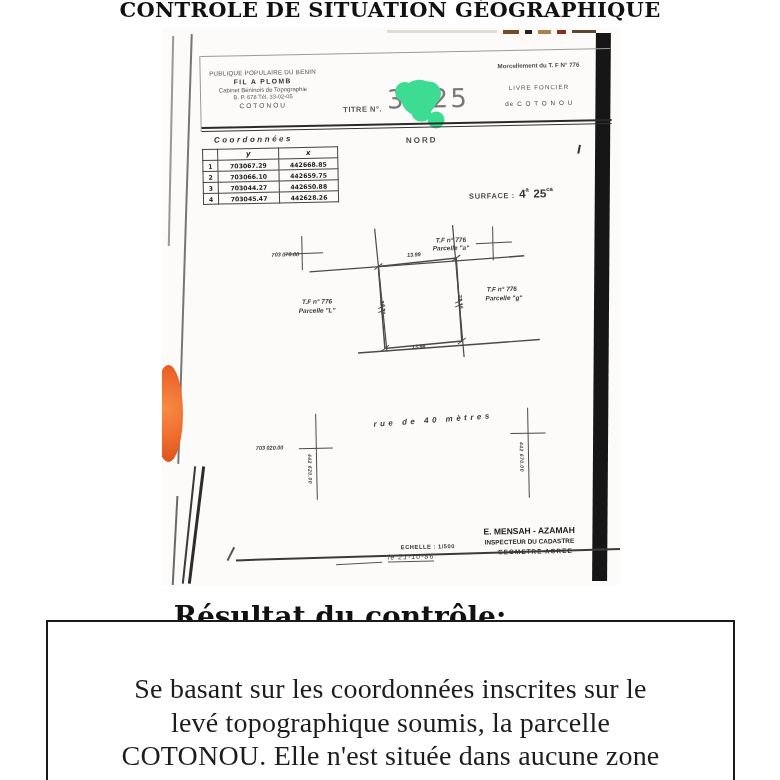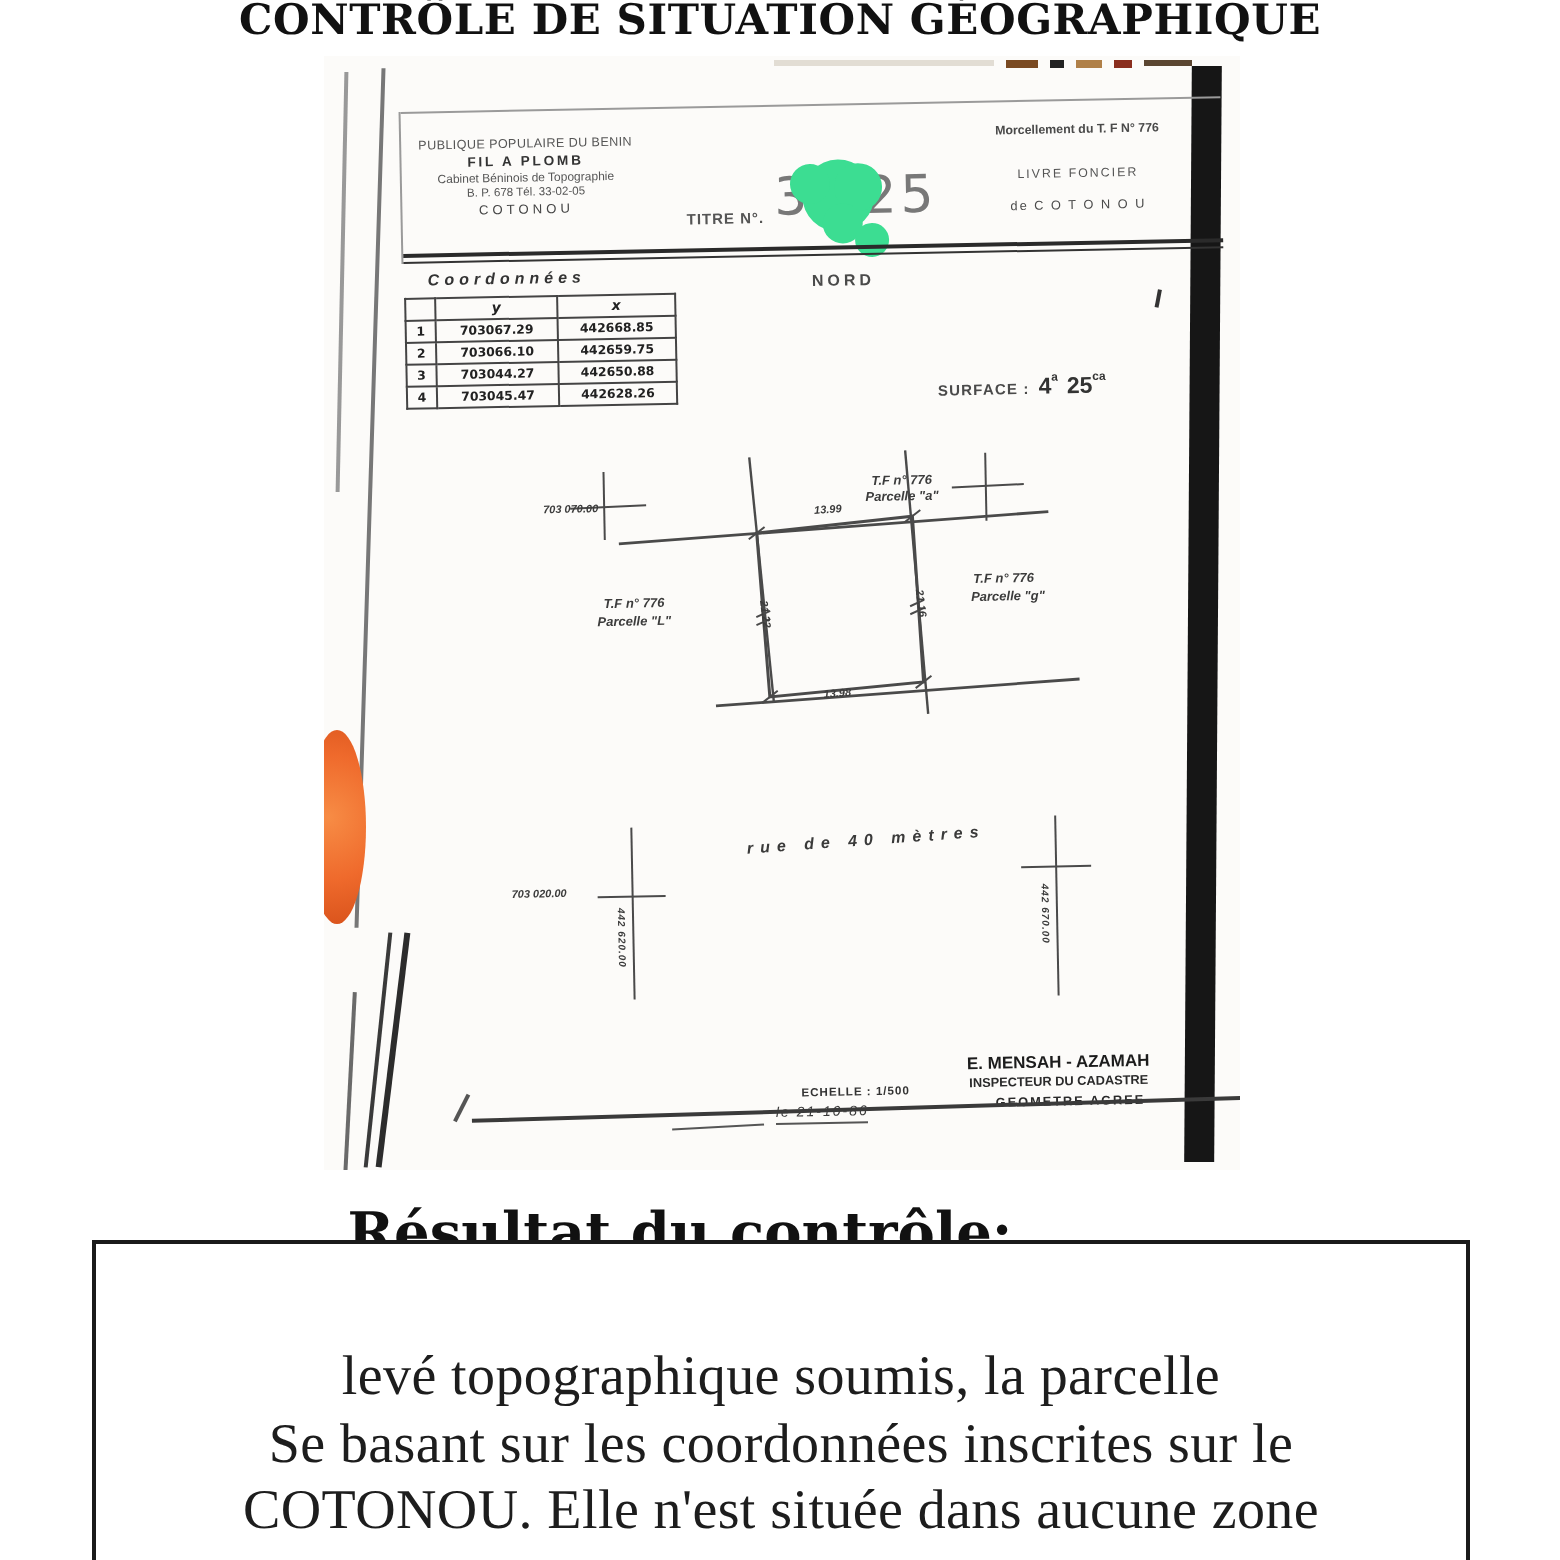--- a/index.html
+++ b/index.html
@@ -230,17 +230,17 @@
     <div class="date-txt">le  21-10-86</div>
     <div class="doc-bottomline"></div>
     <div class="doc-bottomjoint"></div>
   </div>
 </div>
 
 <div class="result-heading">Résultat du contrôle:</div>
 
 <div class="result-box">
   <div class="result-text">
+    <div>Se basant sur les coordonnées inscrites sur le</div>
     <div>levé topographique soumis, la parcelle</div>
-    <div>Se basant sur les coordonnées inscrites sur le</div>
     <div>COTONOU. Elle n'est située dans aucune zone</div>
   </div>
 </div>
 
 </body></html>

